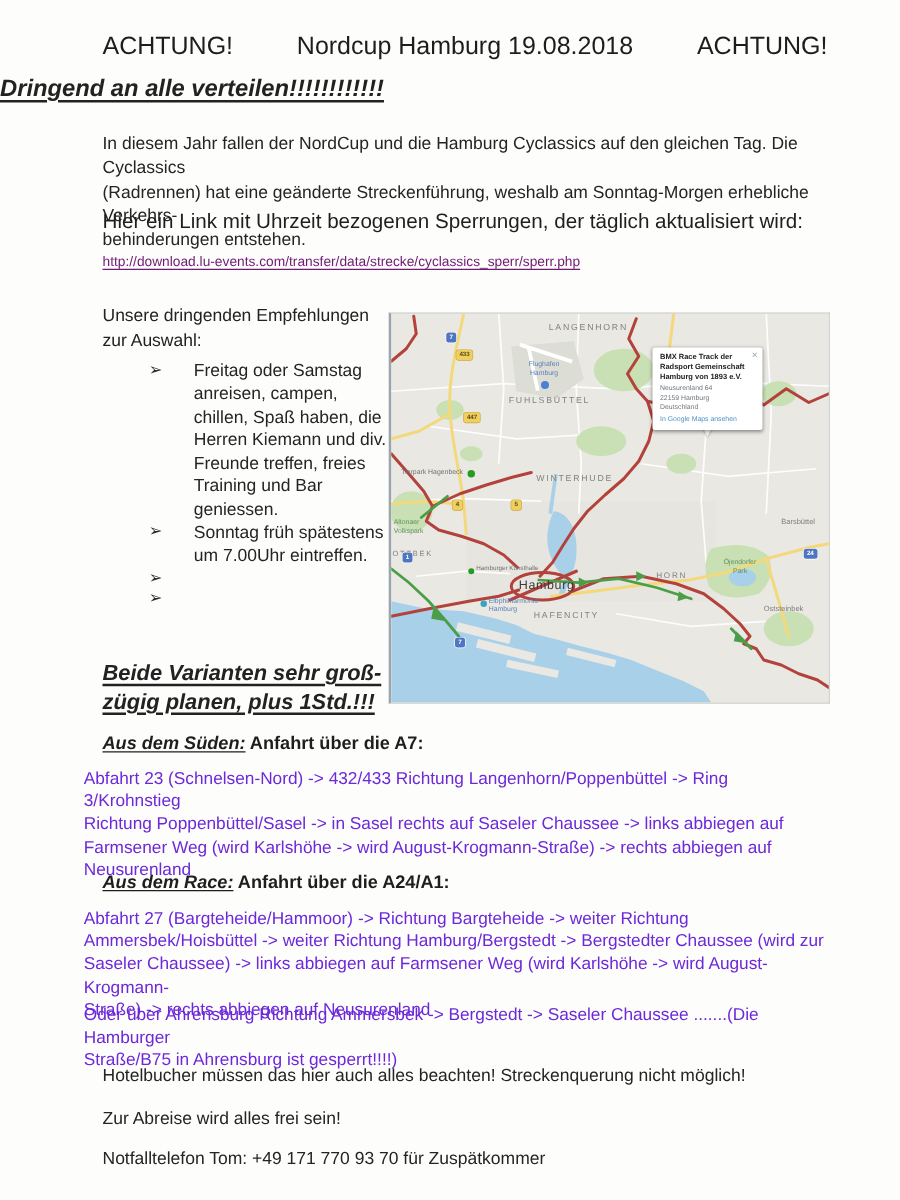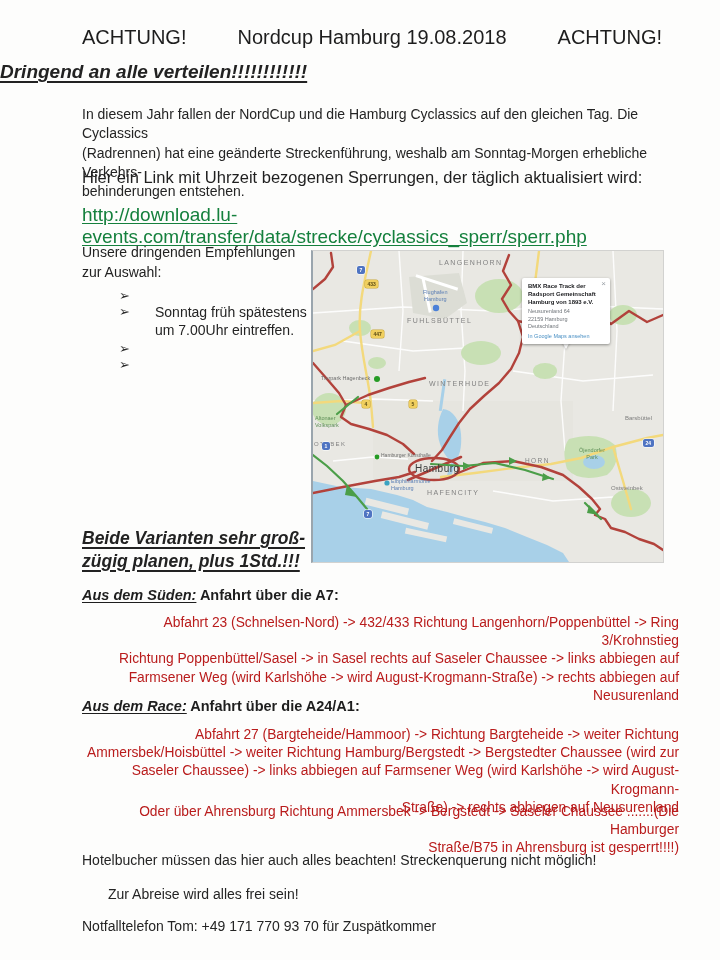--- a/index.html
+++ b/index.html
@@ -11,38 +11,38 @@
   .pre{white-space:pre-line;}
 
   
   .header{top:26px;left:82px;right:58px;display:flex;justify-content:space-between;
           font-size:20px;color:#1d1d1d;}
   .headline{top:61px;left:0;width:100%;text-align:left;font-size:19px;font-weight:bold;
             font-style:italic;}
   .headline span{text-decoration:underline;text-decoration-thickness:2px;text-underline-offset:3px;}
   .intro{top:105px;left:82px;width:590px;font-size:14px;line-height:1.38;color:#242424;}
   .link-intro{top:168px;left:82px;font-size:16.5px;color:#1f1f1f;}
-  .sperr-link{top:204px;left:82px;font-size:19px;color:#15803d;text-decoration:underline;
+  .sperr-link{top:204px;left:82px;font-size:11px;color:#701a75;text-decoration:underline;
               text-underline-offset:2px;}
   .rec-intro{top:243px;left:82px;font-size:14px;line-height:1.4;}
   .bullets{top:287px;left:119px;}
   .bullet{display:flex;}
   .bmark{width:36px;font-size:13px;color:#2a2a2a;padding-top:1px;}
   .btext{font-size:14px;line-height:1.32;color:#242424;}
   .plan-note{top:527px;left:82px;font-size:17.5px;line-height:1.3;font-weight:bold;
              font-style:italic;text-decoration:underline;text-decoration-thickness:2px;
              text-underline-offset:3px;}
   .sechead{left:82px;font-size:14.5px;font-weight:bold;color:#1e1e1e;}
   .sechead .lead{font-style:italic;text-decoration:underline;text-underline-offset:2px;text-align:center;}
   .sec1h{top:587px;} .sec1b{top:614px;}
   .sec2h{top:698px;} .sec2b{top:726px;}
-  .secbody{left:84px;width:595px;font-size:13.8px;line-height:1.32;color:#b91c1c;text-align:right;}
+  .secbody{left:67px;width:595px;font-size:13.8px;line-height:1.32;color:#6d28d9;}
   .alt{top:803px;}
   .note{left:82px;font-size:14px;color:#242424;}
-  .note1{top:852px;} .note2{top:886px;margin-left:26px;} .phone{top:918px;}
+  .note1{top:852px;} .note2{top:886px;} .phone{top:918px;}
 
   
   .map{left:311px;top:250px;width:350px;height:311px;background:#e9e8e3;
        border:1px solid #d2d2d0;border-left:2px solid #9aa5ad;box-sizing:content-box;}
   .map svg{display:block;}
   .mlayer{position:absolute;inset:0;}
   .mlabel{position:absolute;color:#828282;letter-spacing:1.4px;font-size:7px;font-weight:500;
           white-space:pre-line;}
   .mpoi{position:absolute;font-size:5.5px;color:#6e6e6e;line-height:1.25;white-space:pre-line;}
   .mgreen{color:#5e8f57;} .mblue{color:#5b7fb5;}
@@ -82,20 +82,27 @@
 <div class="abs link-intro">Hier ein Link mit Uhrzeit bezogenen Sperrungen, der täglich aktualisiert wird:</div>
 
 <a href="#" class="abs sperr-link">http://download.lu-events.com/transfer/data/strecke/cyclassics_sperr/sperr.php</a>
 
 <div class="abs rec-intro pre">Unsere dringenden Empfehlungen
 zur Auswahl:</div>
 
 <div class="abs bullets">
   <div class="bullet">
     <span class="bmark">➢</span>
+    <span class="btext pre">Freitag oder Samstag
+anreisen, campen,
+chillen, Spaß haben, die
+Herren Kiemann und div.
+Freunde treffen, freies
+Training und Bar
+geniessen.</span>
   </div>
   <div class="bullet">
     <span class="bmark">➢</span>
     <span class="btext pre">Sonntag früh spätestens
 um 7.00Uhr eintreffen.</span>
   </div>
   <div class="bullet">
     <span class="bmark">➢</span>
   </div>
   <div class="bullet">

